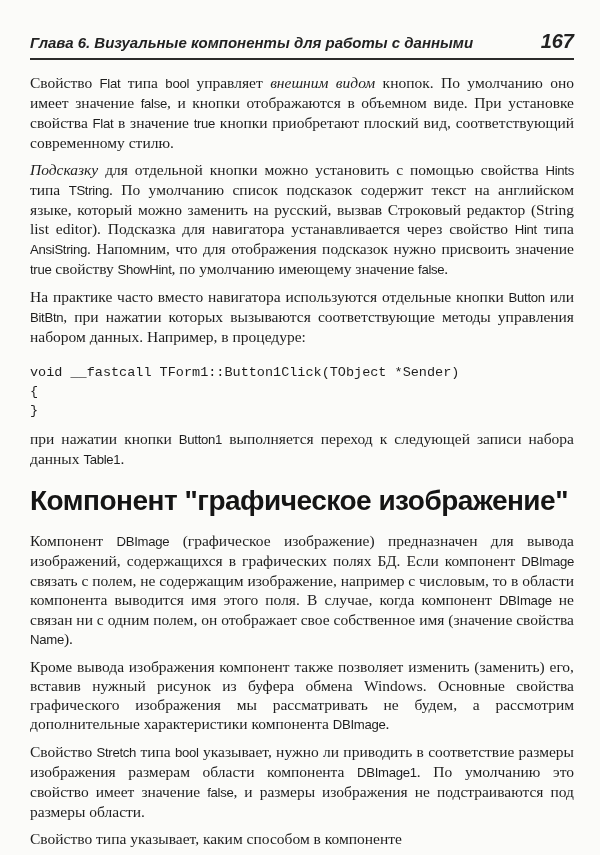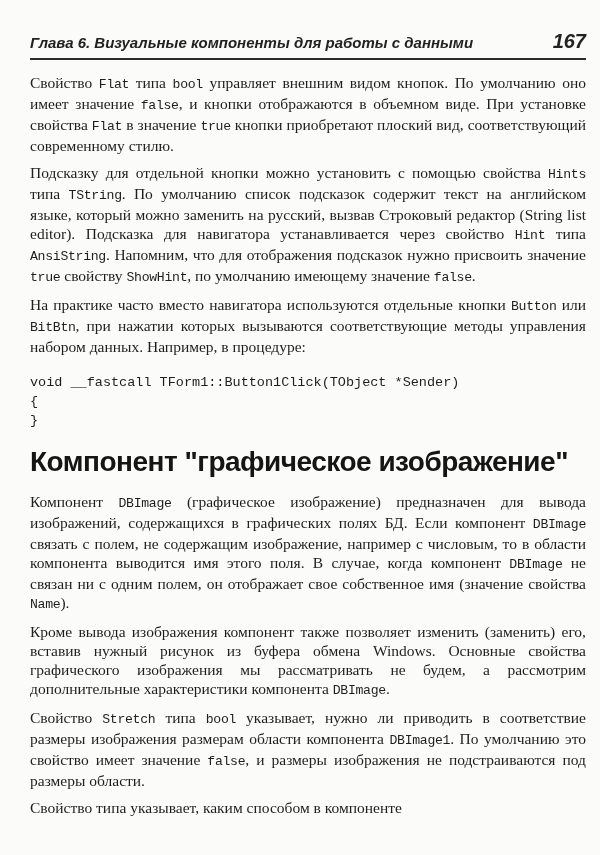--- a/index.html
+++ b/index.html
@@ -6,21 +6,21 @@
   body {
     width: 600px; height: 855px;
     background: #fbfbf9;
     font-family: "Liberation Serif", "DejaVu Serif", serif;
     color: #1e1e1e;
     -webkit-font-smoothing: antialiased;
   }
   .page {
     box-sizing: border-box;
     width: 600px; height: 855px;
-    padding: 30px 14px 0 30px;
+    padding: 30px 26px 0 30px;
     overflow: hidden;
   }
   
   .running-head {
     display: flex;
     justify-content: space-between;
     align-items: baseline;
     font-family: "Liberation Sans", sans-serif;
     font-style: italic;
     font-weight: bold;
@@ -32,23 +32,23 @@
   }
   .running-head .pagenum { font-size: 20px; }
   
   .par {
     margin: 0 0 8px 0;
     font-size: 15.5px;
     line-height: 19px;
     text-align: justify;
   }
   .run-n { }
-  .run-i { }
+  .run-i { font-style: italic; }
   .run-c {
-    font-family: Liberation Mono, monospace;
+    font-family: Liberation Sans, sans-serif;
     font-size: 0.85em;
     letter-spacing: -0.3px;
   }
   
   .code {
     font-family: "Liberation Mono", "DejaVu Sans Mono", monospace;
     font-size: 13.5px;
     line-height: 19px;
     margin: 17px 0 9px 0;
     white-space: pre;
@@ -77,20 +77,21 @@
   </header>
 
   <p class="par"><span class="run-n">Свойство </span><span class="run-c">Flat</span><span class="run-n"> типа </span><span class="run-c">bool</span><span class="run-n"> управляет </span><span class="run-i">внешним видом</span><span class="run-n"> кнопок. По умолчанию оно имеет значение </span><span class="run-c">false</span><span class="run-n">, и кнопки отображаются в объемном виде. При установке свойства </span><span class="run-c">Flat</span><span class="run-n"> в значение </span><span class="run-c">true</span><span class="run-n"> кнопки приобретают плоский вид, соответствующий современному стилю.</span></p>
 
   <p class="par"><span class="run-i">Подсказку</span><span class="run-n"> для отдельной кнопки можно установить с помощью свойства </span><span class="run-c">Hints</span><span class="run-n"> типа </span><span class="run-c">TString</span><span class="run-n">. По умолчанию список подсказок содержит текст на английском языке, который можно заменить на русский, вызвав Строковый редактор (String list editor). Подсказка для навигатора устанавливается через свойство </span><span class="run-c">Hint</span><span class="run-n"> типа </span><span class="run-c">AnsiString</span><span class="run-n">. Напомним, что для отображения подсказок нужно присвоить значение </span><span class="run-c">true</span><span class="run-n"> свойству </span><span class="run-c">ShowHint</span><span class="run-n">, по умолчанию имеющему значение </span><span class="run-c">false</span><span class="run-n">.</span></p>
 
   <p class="par"><span class="run-n">На практике часто вместо навигатора используются отдельные кнопки </span><span class="run-c">Button</span><span class="run-n"> или </span><span class="run-c">BitBtn</span><span class="run-n">, при нажатии которых вызываются соответствующие методы управления набором данных. Например, в процедуре:</span></p>
 
   <pre class="code"><span class="code-line">void __fastcall TForm1::Button1Click(TObject *Sender)</span><span class="code-line">{</span><span class="code-line">}</span></pre>
 
+  <p class="par"><span class="run-n">при нажатии кнопки </span><span class="run-c">Button1</span><span class="run-n"> выполняется переход к следующей записи набора данных </span><span class="run-c">Table1</span><span class="run-n">.</span></p>
 
   <h1 class="section-heading">Компонент "графическое изображение"</h1>
 
   <p class="par"><span class="run-n">Компонент </span><span class="run-c">DBImage</span><span class="run-n"> (графическое изображение) предназначен для вывода изображений, содержащихся в графических полях БД. Если компонент </span><span class="run-c">DBImage</span><span class="run-n"> связать с полем, не содержащим изображение, например с числовым, то в области компонента выводится имя этого поля. В случае, когда компонент </span><span class="run-c">DBImage</span><span class="run-n"> не связан ни с одним полем, он отображает свое собственное имя (значение свойства </span><span class="run-c">Name</span><span class="run-n">).</span></p>
 
   <p class="par"><span class="run-n">Кроме вывода изображения компонент также позволяет изменить (заменить) его, вставив нужный рисунок из буфера обмена Windows. Основные свойства графического изображения мы рассматривать не будем, а рассмотрим дополнительные характеристики компонента </span><span class="run-c">DBImage</span><span class="run-n">.</span></p>
 
   <p class="par"><span class="run-n">Свойство </span><span class="run-c">Stretch</span><span class="run-n"> типа </span><span class="run-c">bool</span><span class="run-n"> указывает, нужно ли приводить в соответствие размеры изображения размерам области компонента </span><span class="run-c">DBImage1</span><span class="run-n">. По умолчанию это свойство имеет значение </span><span class="run-c">false</span><span class="run-n">, и размеры изображения не подстраиваются под размеры области.</span></p>
 
   <p class="par"><span class="run-n">Свойство </span><span class="run-n"> типа </span><span class="run-n"> указывает, каким способом в компоненте </span></p>

